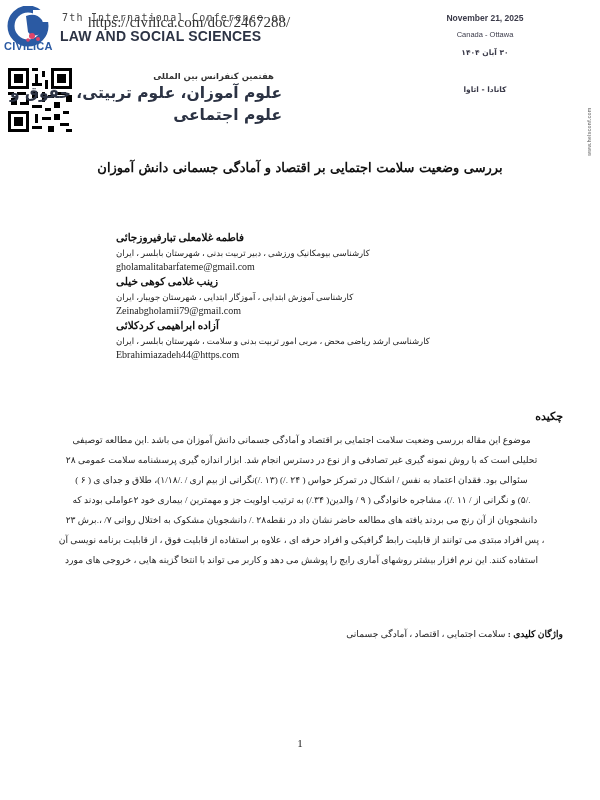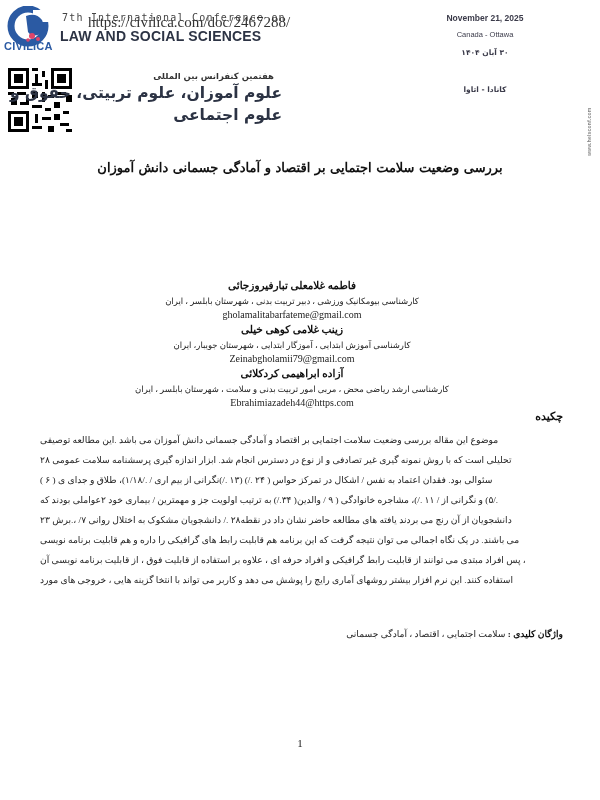--- a/index.html
+++ b/index.html
@@ -25,29 +25,29 @@
   .loc-en { left: 410px; top: 30px; width: 150px; text-align: center; font-family: "Liberation Sans", sans-serif; font-weight: normal; font-size: 7.5px; color: #3b3b4a; }
   .date-fa { left: 410px; top: 48px; width: 150px; text-align: center; direction: rtl; font-weight: bold; font-size: 7.5px; color: #3b3b4a; }
   .loc-fa { left: 410px; top: 61px; width: 150px; text-align: center; direction: rtl; font-weight: bold; font-size: 7.5px; color: #3b3b4a; margin-top: 24px; }
   .side-url { left: 560px; top: 62px; transform: rotate(-90deg); transform-origin: left top; font-family: "Liberation Sans", sans-serif; font-size: 5px; color: #888; font-weight: bold; letter-spacing: 0.2px; }
   .side-url-wrap { left: 586px; top: 96px; width: 10px; height: 60px; }
 
   
   .paper-title { left: 60px; width: 480px; top: 160px; text-align: center; direction: rtl; font-family: "DejaVu Serif", serif; font-weight: bold; font-size: 13px; color: #111; }
 
   
-  .authors { left: 92px; width: 400px; top: 230px; text-align: center; direction: rtl; font-family: "Liberation Serif", serif; margin-top: 48px; }
+  .authors { left: 116px; width: 400px; top: 230px; text-align: left; direction: rtl; font-family: "Liberation Serif", serif; }
   .author-name { font-weight: bold; font-size: 10.5px; color: #111; line-height: 16px; }
   .author-aff { font-size: 8.5px; color: #222; line-height: 14px; }
   .author-email { font-size: 10px; color: #222; line-height: 14px; direction: ltr; }
 
   
   .abs-heading { right: 37px; top: 410px; direction: rtl; font-family: "DejaVu Serif", serif; font-weight: bold; font-size: 11px; color: #111; }
   .abstract { left: 40px; width: 523px; top: 430px; direction: rtl; text-align: justify; font-family: "Liberation Serif", serif; font-size: 9.2px; line-height: 20px; color: #222; }
-  .abstract .line { white-space: nowrap; overflow: hidden; text-align: left; }
+  .abstract .line { white-space: nowrap; overflow: hidden; text-align: center; }
 
   .keywords { right: 37px; top: 628px; direction: rtl; font-family: "Liberation Serif", serif; font-size: 9.2px; color: #222; }
   .keywords b { font-weight: bold; color: #111; }
 
   .page-num { left: 290px; top: 737px; width: 20px; text-align: center; font-family: "Liberation Serif", serif; font-size: 11px; color: #222; }
 </style>
 </head>
 <body>
 
 <svg class="abs logo" viewBox="0 0 52 46">
@@ -141,21 +141,20 @@
   </div>
 </div>
 
 <div class="abs abs-heading">چکیده</div>
 <div class="abs abstract">
   <div class="line">موضوع این مقاله بررسی وضعیت سلامت اجتمایی بر اقتصاد و آمادگی جسمانی دانش آموزان می باشد .این مطالعه توصیفی</div>
   <div class="line">تحلیلی است که با روش نمونه گیری غیر تصادفی و از نوع در دسترس انجام شد. ابزار اندازه گیری پرسشنامه سلامت عمومی ۲۸</div>
   <div class="line">سئوالی بود. فقدان اعتماد به نفس / اشکال در تمرکز حواس ( ۲۴ ./) (۱۳ ./)نگرانی از بیم اری / ./۱/۱۸)، طلاق و جدای ی ( ۶ )</div>
   <div class="line">./۵) و نگرانی از / ۱۱ ./)، مشاجره خانوادگی ( ۹ / والدین( ۳۴./) به ترتیب اولویت جز و مهمترین / بیماری خود ۲عواملی بودند که</div>
   <div class="line">دانشجویان از آن رنج می بردند یافته های مطالعه حاضر نشان داد در نقطه۲۸ ./ دانشجویان مشکوک به اختلال روانی ۷/ ،.برش ۲۳</div>
-  <div class="line">می باشند. در یک نگاه اجمالی می توان نتیجه گرفت که این برنامه هم قابلیت رابط های گرافیکی را داره و هم قابلیت برنامه نویسی</div>
   <div class="line">، پس افراد مبتدی می توانند از قابلیت رابط گرافیکی و افراد حرفه ای ، علاوه بر استفاده از قابلیت فوق ، از قابلیت برنامه نویسی آن</div>
   <div class="line">استفاده کنند. این نرم افزار بیشتر روشهای آماری رایج را پوشش می دهد و کاربر می تواند با انتخا گزینه هایی ، خروجی های مورد</div>
 </div>
 
 <div class="abs keywords">
   <b>واژگان کلیدی :</b>
   <span>سلامت اجتمایی ، اقتصاد ، آمادگی جسمانی</span>
 </div>
 
 <div class="abs page-num">1</div>

